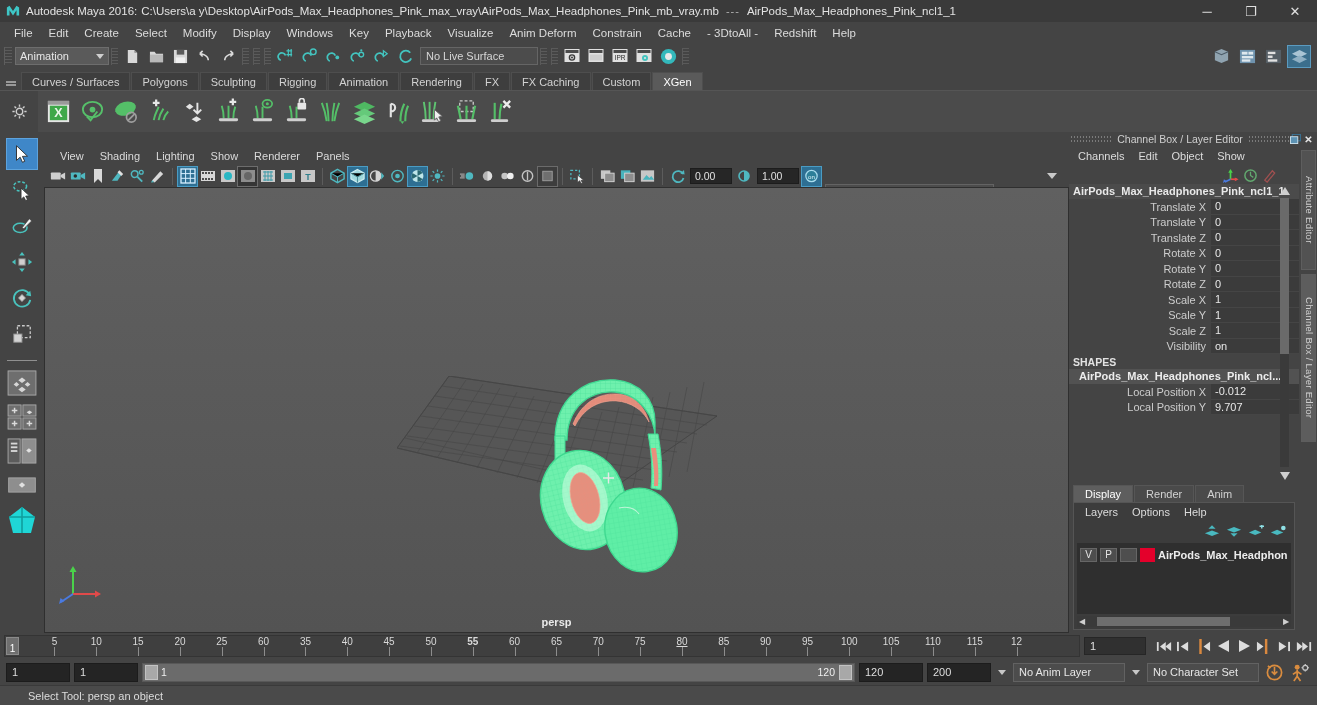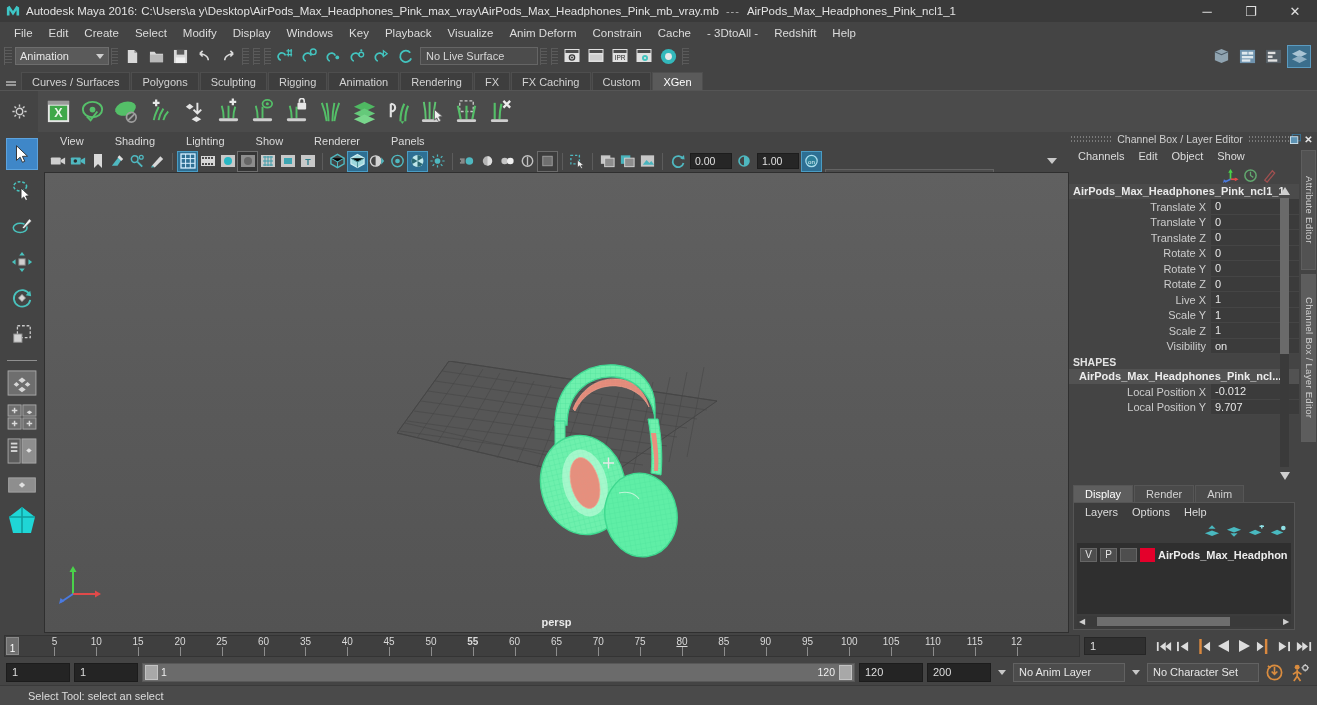--- a/index.html
+++ b/index.html
@@ -57,21 +57,21 @@
 
   
   .toolbox { width:44px; background:#444; display:flex; flex-direction:column; align-items:center; padding-top:6px; flex:0 0 44px; }
   .tool { width:32px; height:32px; margin-bottom:4px; display:flex; align-items:center; justify-content:center; border:1px solid transparent; }
   .tool.sel { background:#3f87c8; border-color:#5da3dd; }
   .tbdiv { width:30px; height:1px; background:#909090; margin:6px 0 7px; }
   .qlayout { width:34px; height:30px; margin-bottom:4px; display:flex; align-items:center; justify-content:center; }
 
   
   .vpcol { flex:1 1 auto; display:flex; flex-direction:column; min-width:0; }
-  .vpmenu { height:18px; background:#444; display:flex; align-items:center; padding-left:8px; gap:15px; flex:0 0 18px;}
+  .vpmenu { height:18px; background:#444; display:flex; align-items:center; padding-left:8px; gap:0px; flex:0 0 18px;margin-top:15px;}
   .vpmenu .vm { padding:1px 8px; font-size:11px; color:#dadada; }
   .vptools { height:22px; background:#444; display:flex; align-items:center; padding-left:4px; flex:0 0 22px; gap:1px; }
   .vbtn { width:19px; height:19px; display:flex; align-items:center; justify-content:center; }
   .vbtn.on { background:#2e6f93; outline:1px solid #4a9cc4; }
   .numfield { width:42px; height:16px; background:#262626; border:1px solid #1d1d1d; color:#e0e0e0; font-size:10.5px;
       display:flex; align-items:center; padding-left:4px; margin:0 2px; }
   .gammasel { flex:1 1 auto; max-width:170px; height:17px; background:#4c4c4c; border:1px solid #636363; display:flex;
       align-items:center; padding:0 13px; font-size:15px; color:#e6e6e6; margin-left:3px;margin-top:32px; }
   .gammasel .cv { flex:1; }
 
@@ -998,21 +998,21 @@
                 </div>
                 <div class="chrow">
                   <span class="lbl">Rotate Y</span>
                   <span class="val">0</span>
                 </div>
                 <div class="chrow">
                   <span class="lbl">Rotate Z</span>
                   <span class="val">0</span>
                 </div>
                 <div class="chrow">
-                  <span class="lbl">Live X</span>
+                  <span class="lbl">Scale X</span>
                   <span class="val">1</span>
                 </div>
                 <div class="chrow">
                   <span class="lbl">Scale Y</span>
                   <span class="val">1</span>
                 </div>
                 <div class="chrow">
                   <span class="lbl">Scale Z</span>
                   <span class="val">1</span>
                 </div>
@@ -1238,14 +1238,14 @@
           <path d="M6.5 7 L6.5 14 M6.5 9 L2 12 M6.5 9 L11 12 M6.5 14 L3 19 M6.5 14 L10 19" stroke="#d98c3f" stroke-width="1.8" fill="none"></path>
           <g stroke="#c8c8c8" stroke-width="1.3">
             <circle cx="15" cy="5" r="2.6" fill="none"></circle>
             <path d="M15 1 v1.5M15 7.5 v1.5M11 5 h1.5M17.5 5 h1.5"></path>
           </g>
         </svg>
     </div>
   </div>
 
 
-  <div class="helpline">Select Tool: select an select</div>
+  <div class="helpline">Select Tool: persp an object</div>
 </div>
 
 </body></html>

